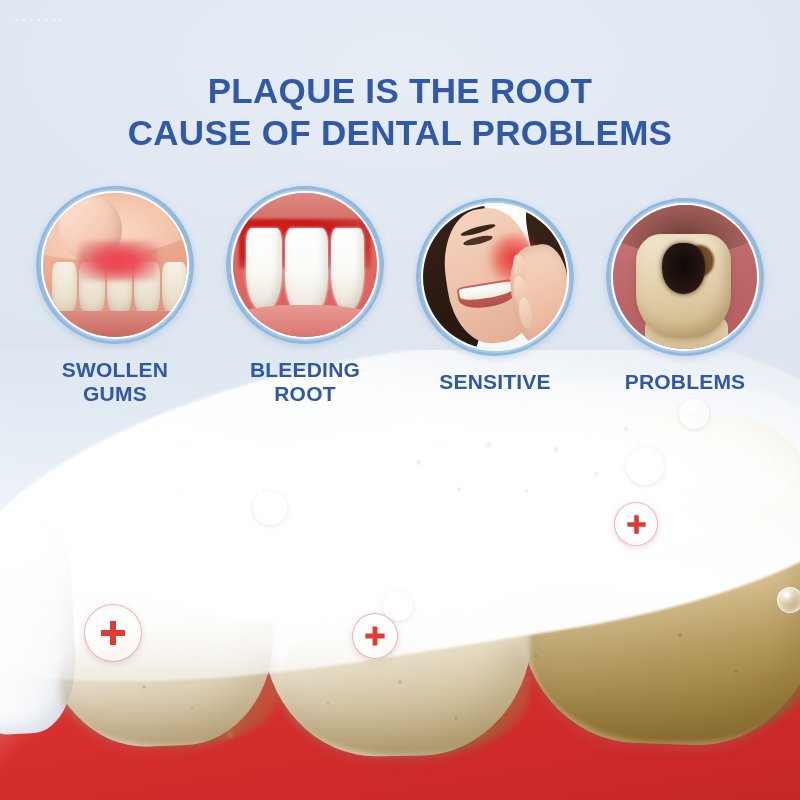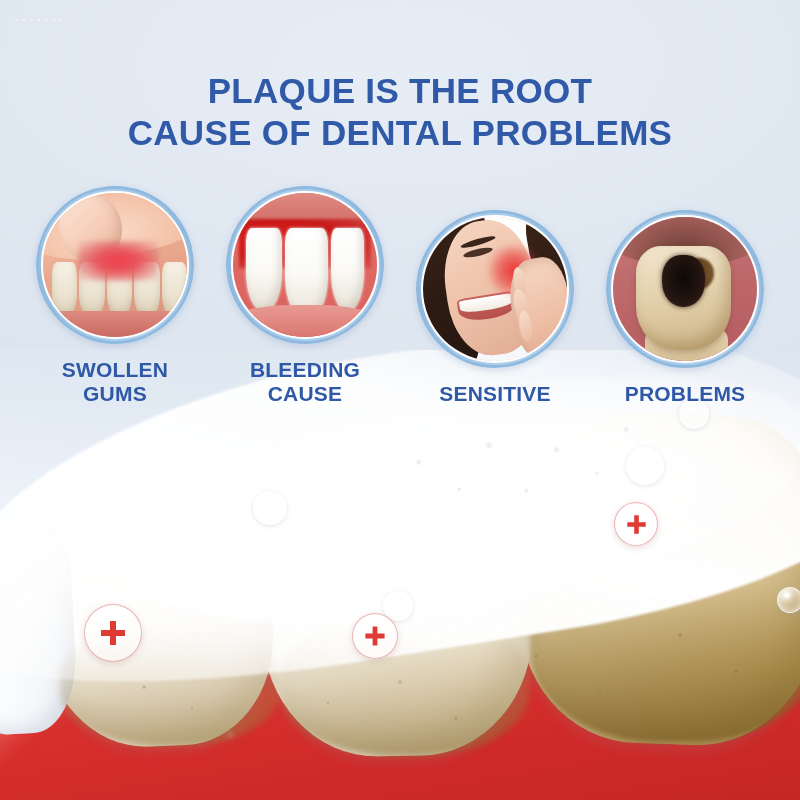--- a/index.html
+++ b/index.html
@@ -34,21 +34,21 @@
     font-weight:800;
     font-size:35px;
     line-height:1.19;
     letter-spacing:0.3px;
   }
   .headline .l2 { display:block; }
 
   
   .symptoms {
     position:absolute; top:186px; left:0; width:800px;
-    display:flex; justify-content:center; align-items:flex-end;
+    display:flex; justify-content:center; align-items:center;
     gap:30px;
     z-index:6;
   }
   .symptom { width:160px; display:flex; flex-direction:column; align-items:center; }
 
   .circle-wrap {
     position:relative;
     width:158px; height:158px;
     border-radius:50%;
     background:#ffffff;
@@ -451,21 +451,21 @@
             <div class="teeth">
                 <i></i>
                 <i></i>
                 <i></i>
               </div>
             <div class="lowlip"></div>
           </div>
         </div>
       </div>
       <div class="label">BLEEDING
-CAUSE</div>
+ROOT</div>
     </div>
 
     <div class="symptom">
       <div class="circle-wrap">
         <div class="circle-ring"></div>
         <div class="circle-inner">
           <div class="photo p-sens">
             <div class="hair"></div>
               <div class="hair2"></div>
             <div class="face"></div>

